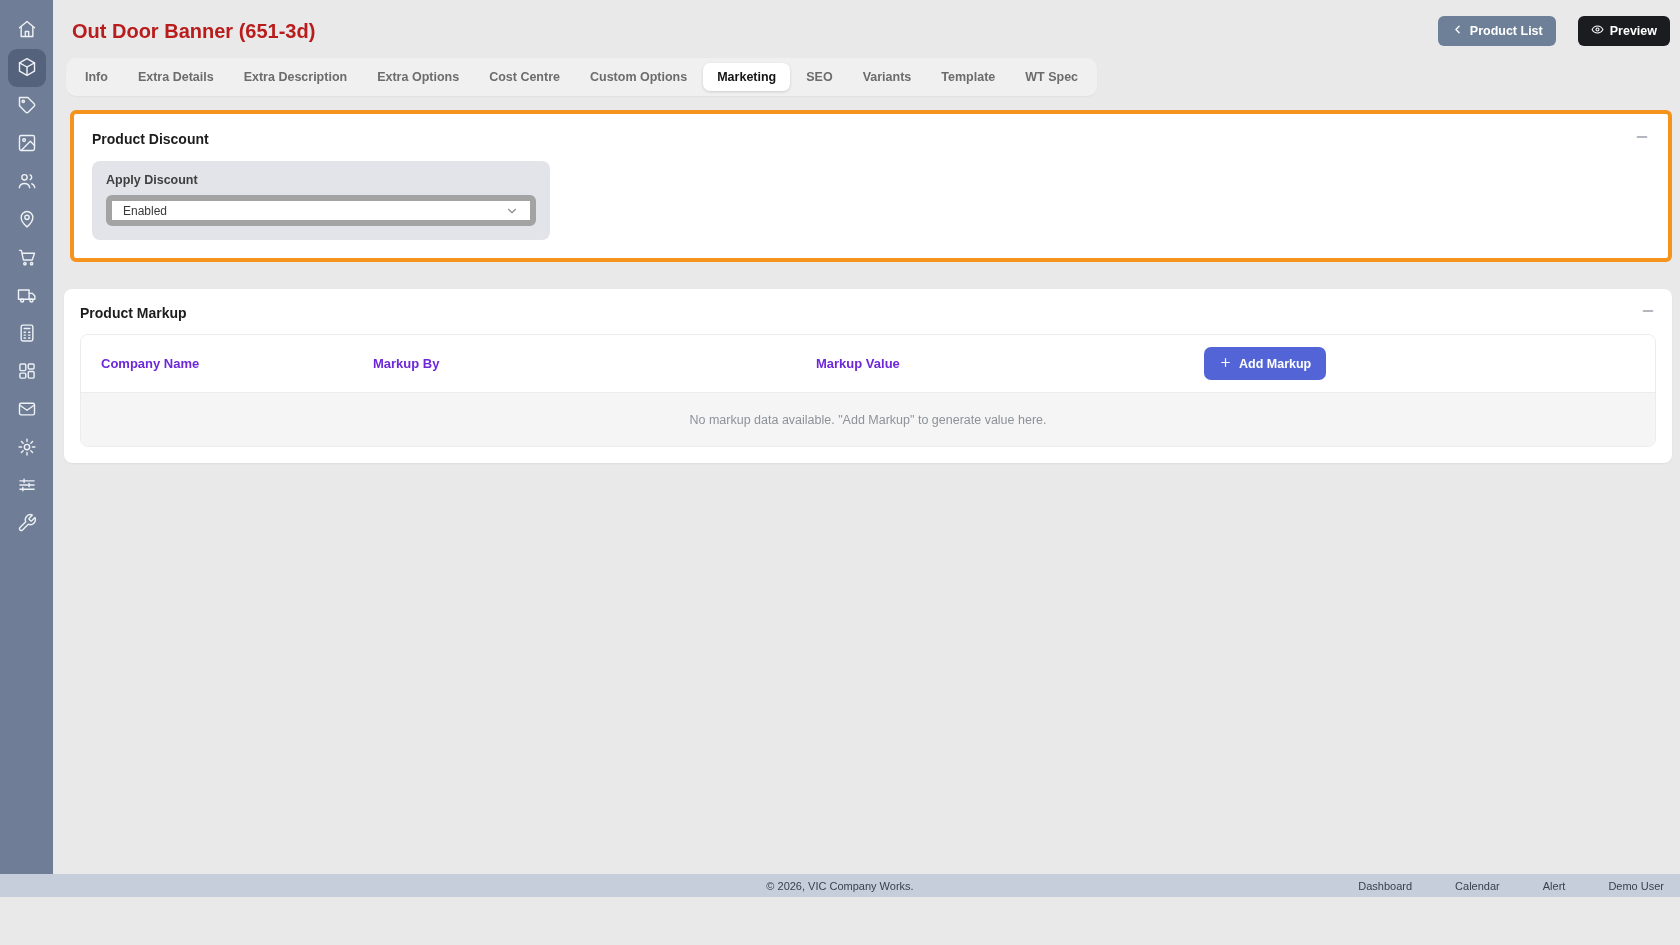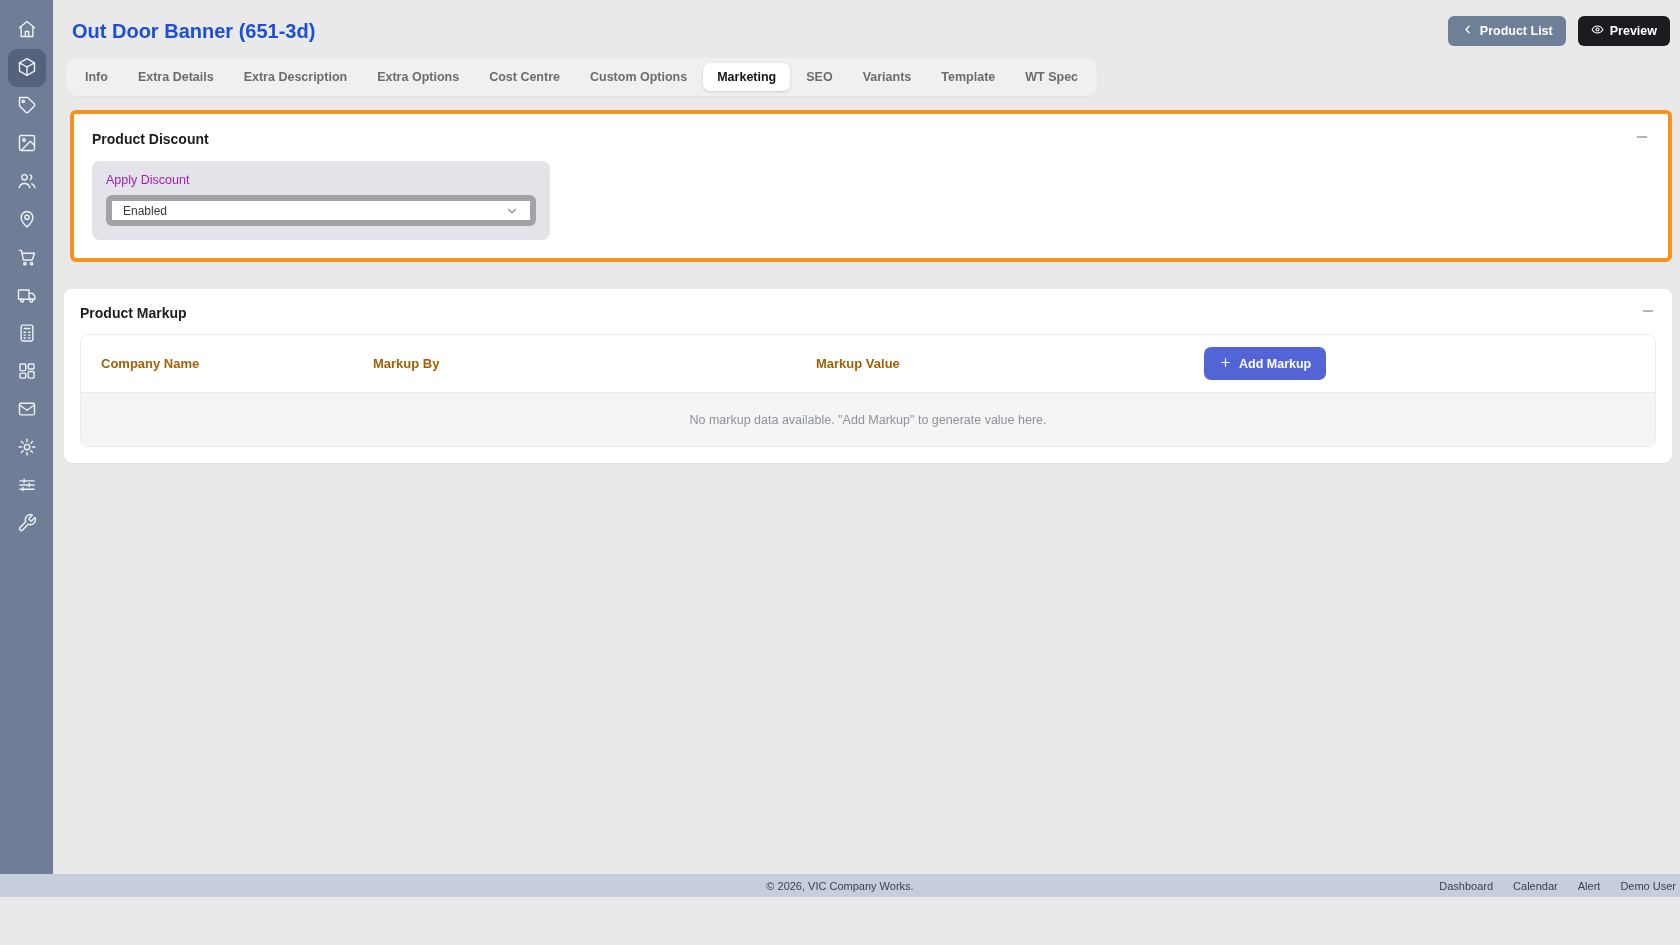--- a/index.html
+++ b/index.html
@@ -19,57 +19,57 @@
   .shell { display:flex; height:874px; }
   .sidebar { width:53px; background:#6f7e96; display:flex; flex-direction:column; align-items:center; padding-top:11px; flex:none; }
   .side-item { width:38px; height:38px; border:none; background:transparent; border-radius:9px; color:#eef1f6; display:flex; align-items:center; justify-content:center; cursor:pointer; flex:none; }
   .side-item svg { width:20px; height:20px; }
   .side-item.active { background:#55627b; }
 
   main { flex:1; background:#e9e9e9; padding:10px 8px 0 11px; overflow:hidden; }
 
   
   .page-head { display:flex; align-items:center; margin:6px 2px 12px 8px; }
-  .page-title { font-size:20px; font-weight:700; color:#1d4ed8; }
+  .page-title { font-size:20px; font-weight:700; color:#b91c1c; }
   .page-actions { margin-left:auto; display:flex; gap:12px; }
-  .btn { height:30px; border:none; border-radius:6px; display:inline-flex; align-items:center; gap:6px; font-size:12.5px; font-weight:600; padding:0 13px; color:#fff; cursor:pointer; font-family:inherit; }
+  .btn { height:30px; border:none; border-radius:6px; display:inline-flex; align-items:center; gap:6px; font-size:12.5px; font-weight:600; padding:0 13px; color:#fff; cursor:pointer; font-family:inherit;margin-left:10px; }
   .btn svg { width:13px; height:13px; }
   .btn-slate { background:#6e8098; }
   .btn-dark { background:#1b1c20;text-align:right; }
 
   
   .tabbar { display:inline-flex; background:#f0f0f0; border-radius:10px; padding:5px; gap:2px; margin-left:2px; box-shadow:0 1px 2px rgba(0,0,0,.04); }
   .tab { border:none; background:transparent; padding:7px 14px; font-size:12.5px; font-weight:600; color:#6c6c6c; border-radius:7px; cursor:pointer; font-family:inherit; white-space:nowrap; }
   .tab.active { background:#fff; color:#141414; font-weight:700; box-shadow:0 1px 3px rgba(0,0,0,.15); }
 
   
   .card { background:#fff; border-radius:8px; }
   .card-head { display:flex; align-items:center; }
   .card-title { font-size:14px; font-weight:700; color:#1d1d1d; }
   .collapse-btn { margin-left:auto; background:none; border:none; color:#9aa0a8; cursor:pointer; display:flex; align-items:center; }
   .collapse-btn svg { width:16px; height:16px; }
 
   .discount-card { margin-top:14px; border:4px solid #f6931d; border-radius:6px; padding:15px 18px 18px;margin-left:6px; }
   .discount-panel { margin-top:13px; width:458px; background:#e2e4e9; border-radius:8px; padding:12px 14px 14px; }
-  .field-label { font-size:12.5px; font-weight:400; color:#a21caf; display:block; }
+  .field-label { font-size:12.5px; font-weight:700; color:#404040; display:block; }
   .select { margin-top:8px; height:31px; background:#fff; border:6px solid #a3a3a3; border-radius:6px; display:flex; align-items:center; padding:0 11px; font-size:12px; color:#3a3a3a; cursor:pointer; }
   .select .chev { margin-left:auto; color:#8a9097; }
 
   .markup-card { margin-top:27px; padding:14px 16px 16px; box-shadow:0 1px 2px rgba(0,0,0,.05); }
   .table-box { margin-top:12px; border:1px solid #ececee; border-radius:8px; overflow:hidden; }
   .thead { display:grid; grid-template-columns:272px 443px 388px 1fr; align-items:center; height:57px; padding-left:20px; background:#fff; }
-  .th { font-size:13px; font-weight:700; color:#a16207; }
+  .th { font-size:13px; font-weight:700; color:#6d28d9; }
   .add-btn { justify-self:start; height:33px; background:#5365d6; border:none; border-radius:7px; color:#fff; font-size:12.5px; font-weight:600; display:inline-flex; align-items:center; gap:7px; padding:0 15px; cursor:pointer; font-family:inherit; }
   .add-btn svg { width:13px; height:13px; }
   .empty-row { height:54px; background:#f5f5f6; border-top:1px solid #ececee; display:flex; align-items:center; justify-content:center; font-size:12.5px; color:#8d9298; }
 
   
   .footbar { height:23px; background:#c6cedb; position:relative; display:flex; align-items:center; font-size:11px; color:#39414f; }
   .copyright { position:absolute; left:50%; transform:translateX(-50%); }
-  .footer-links { position:absolute; right:4px; display:flex; gap:20px; }
+  .footer-links { position:absolute; right:16px; display:flex; gap:43px; }
   .footer-links span { cursor:pointer; }
 </style>
 </head>
 <body>
 
 <div>
 
 
   <div class="shell">
 

